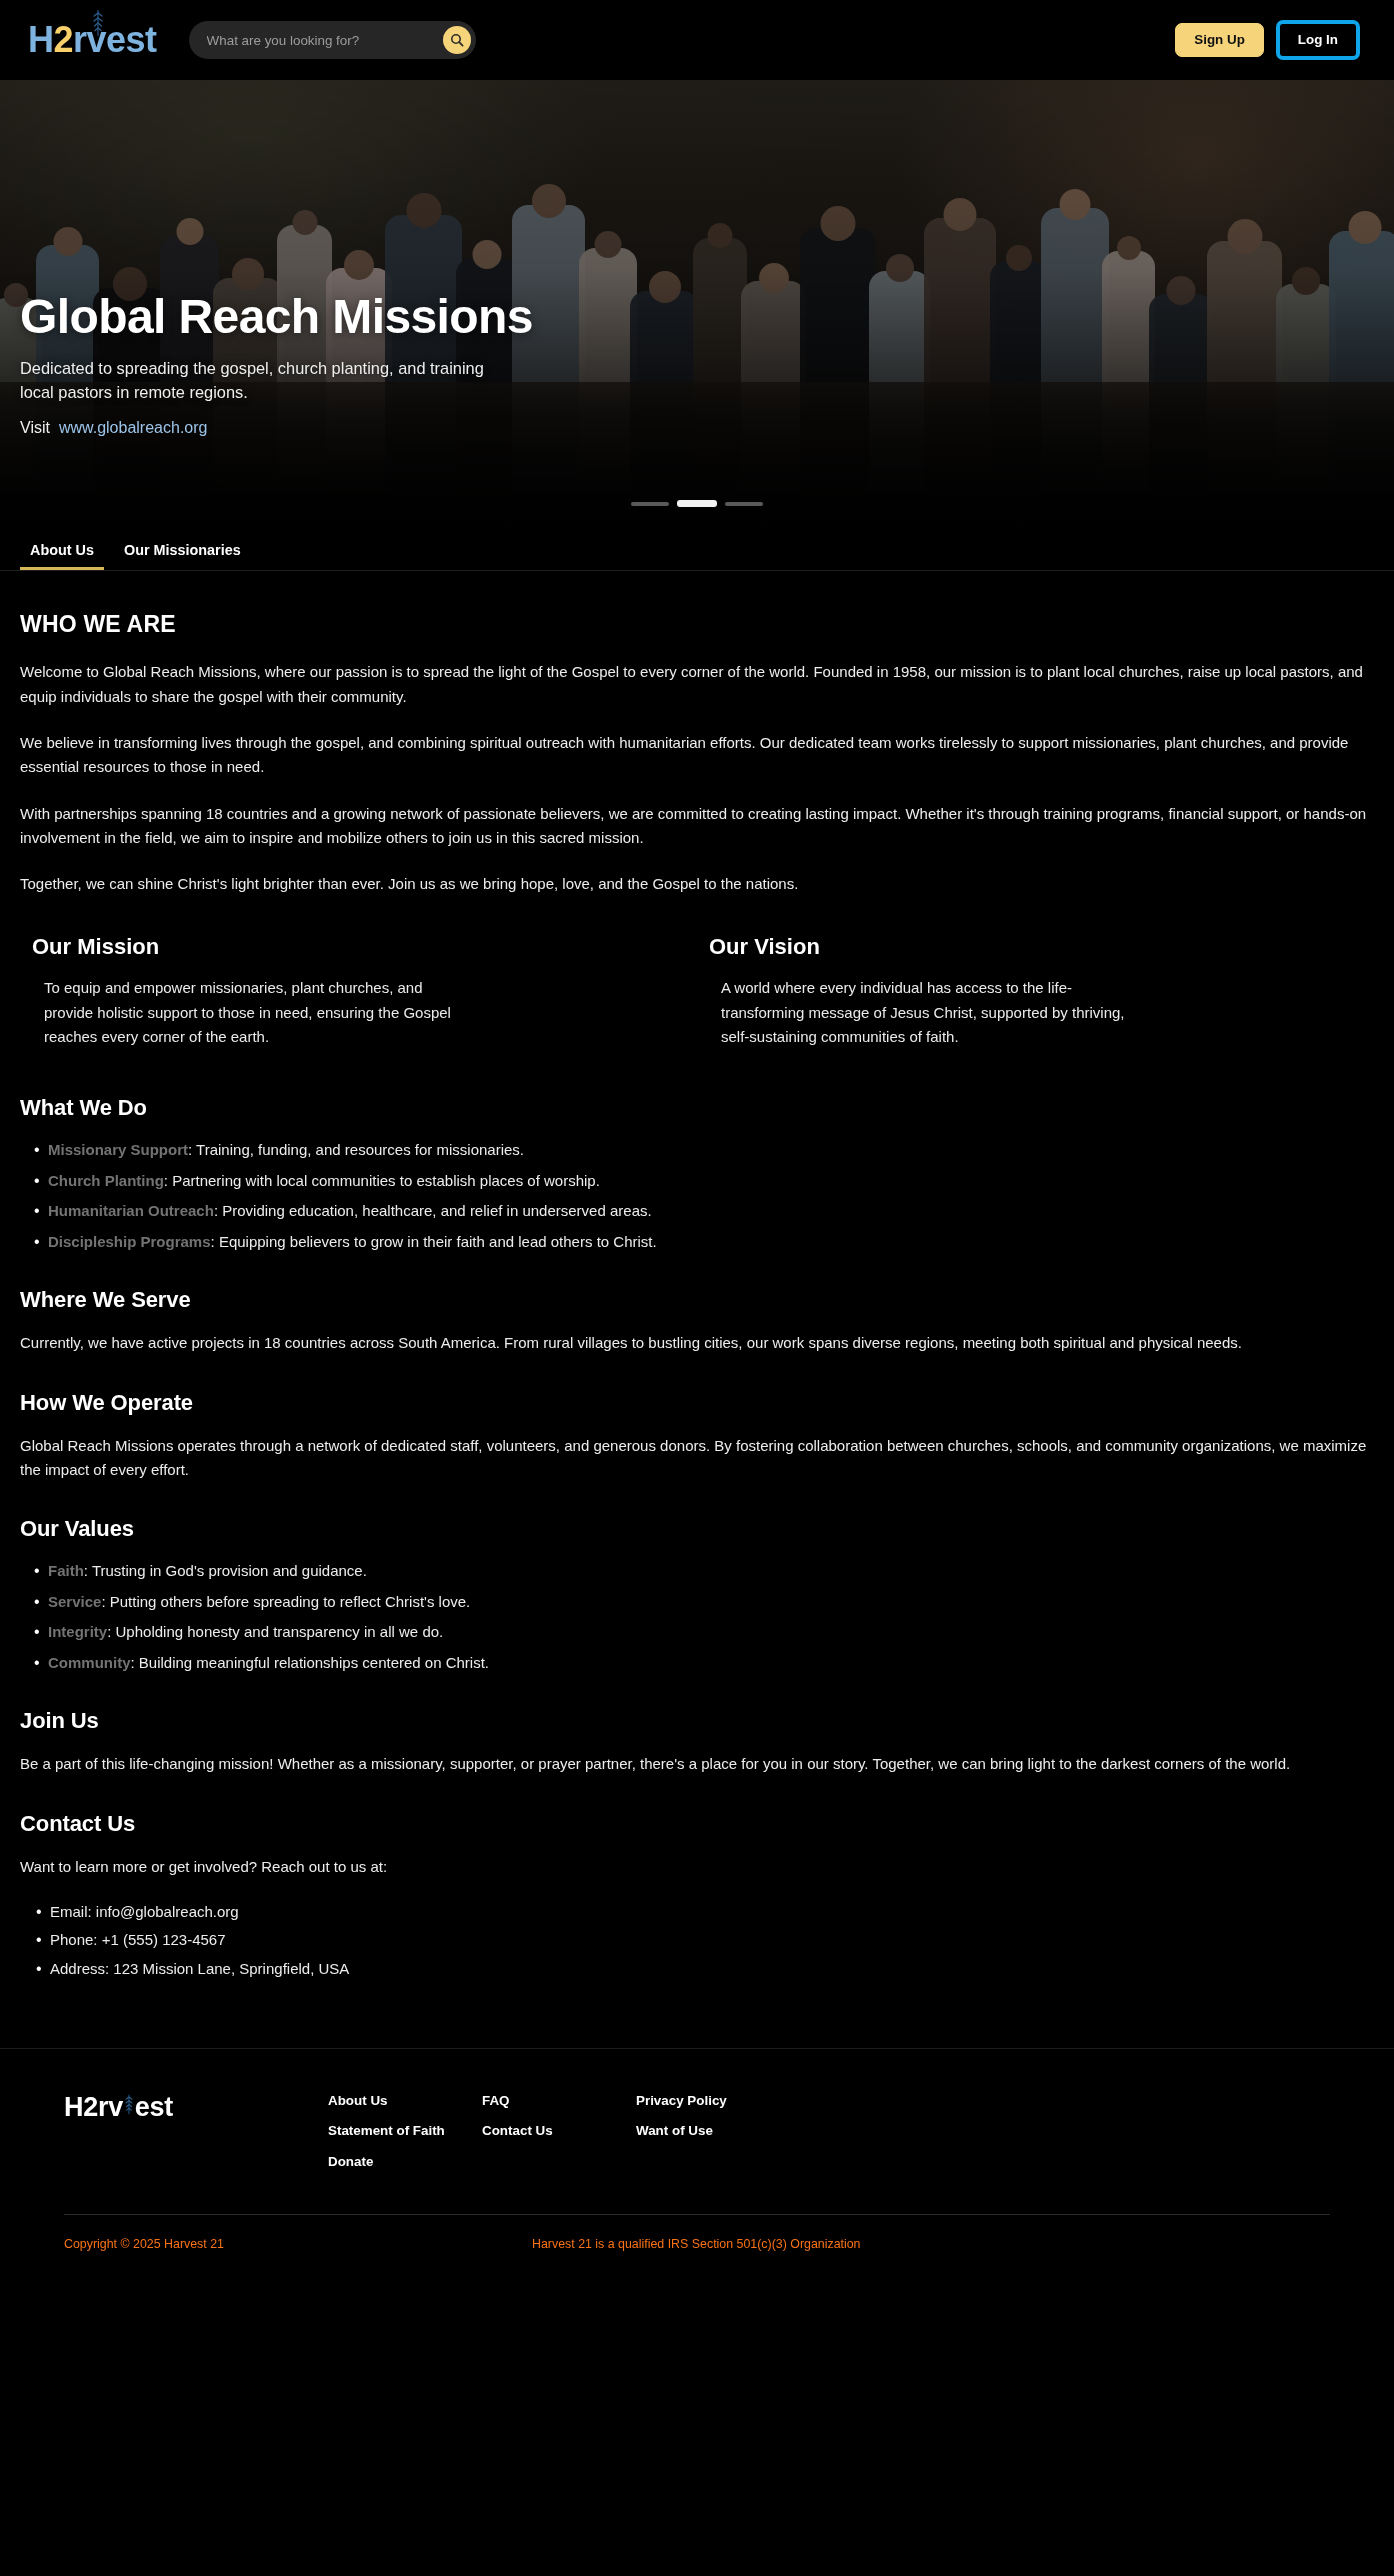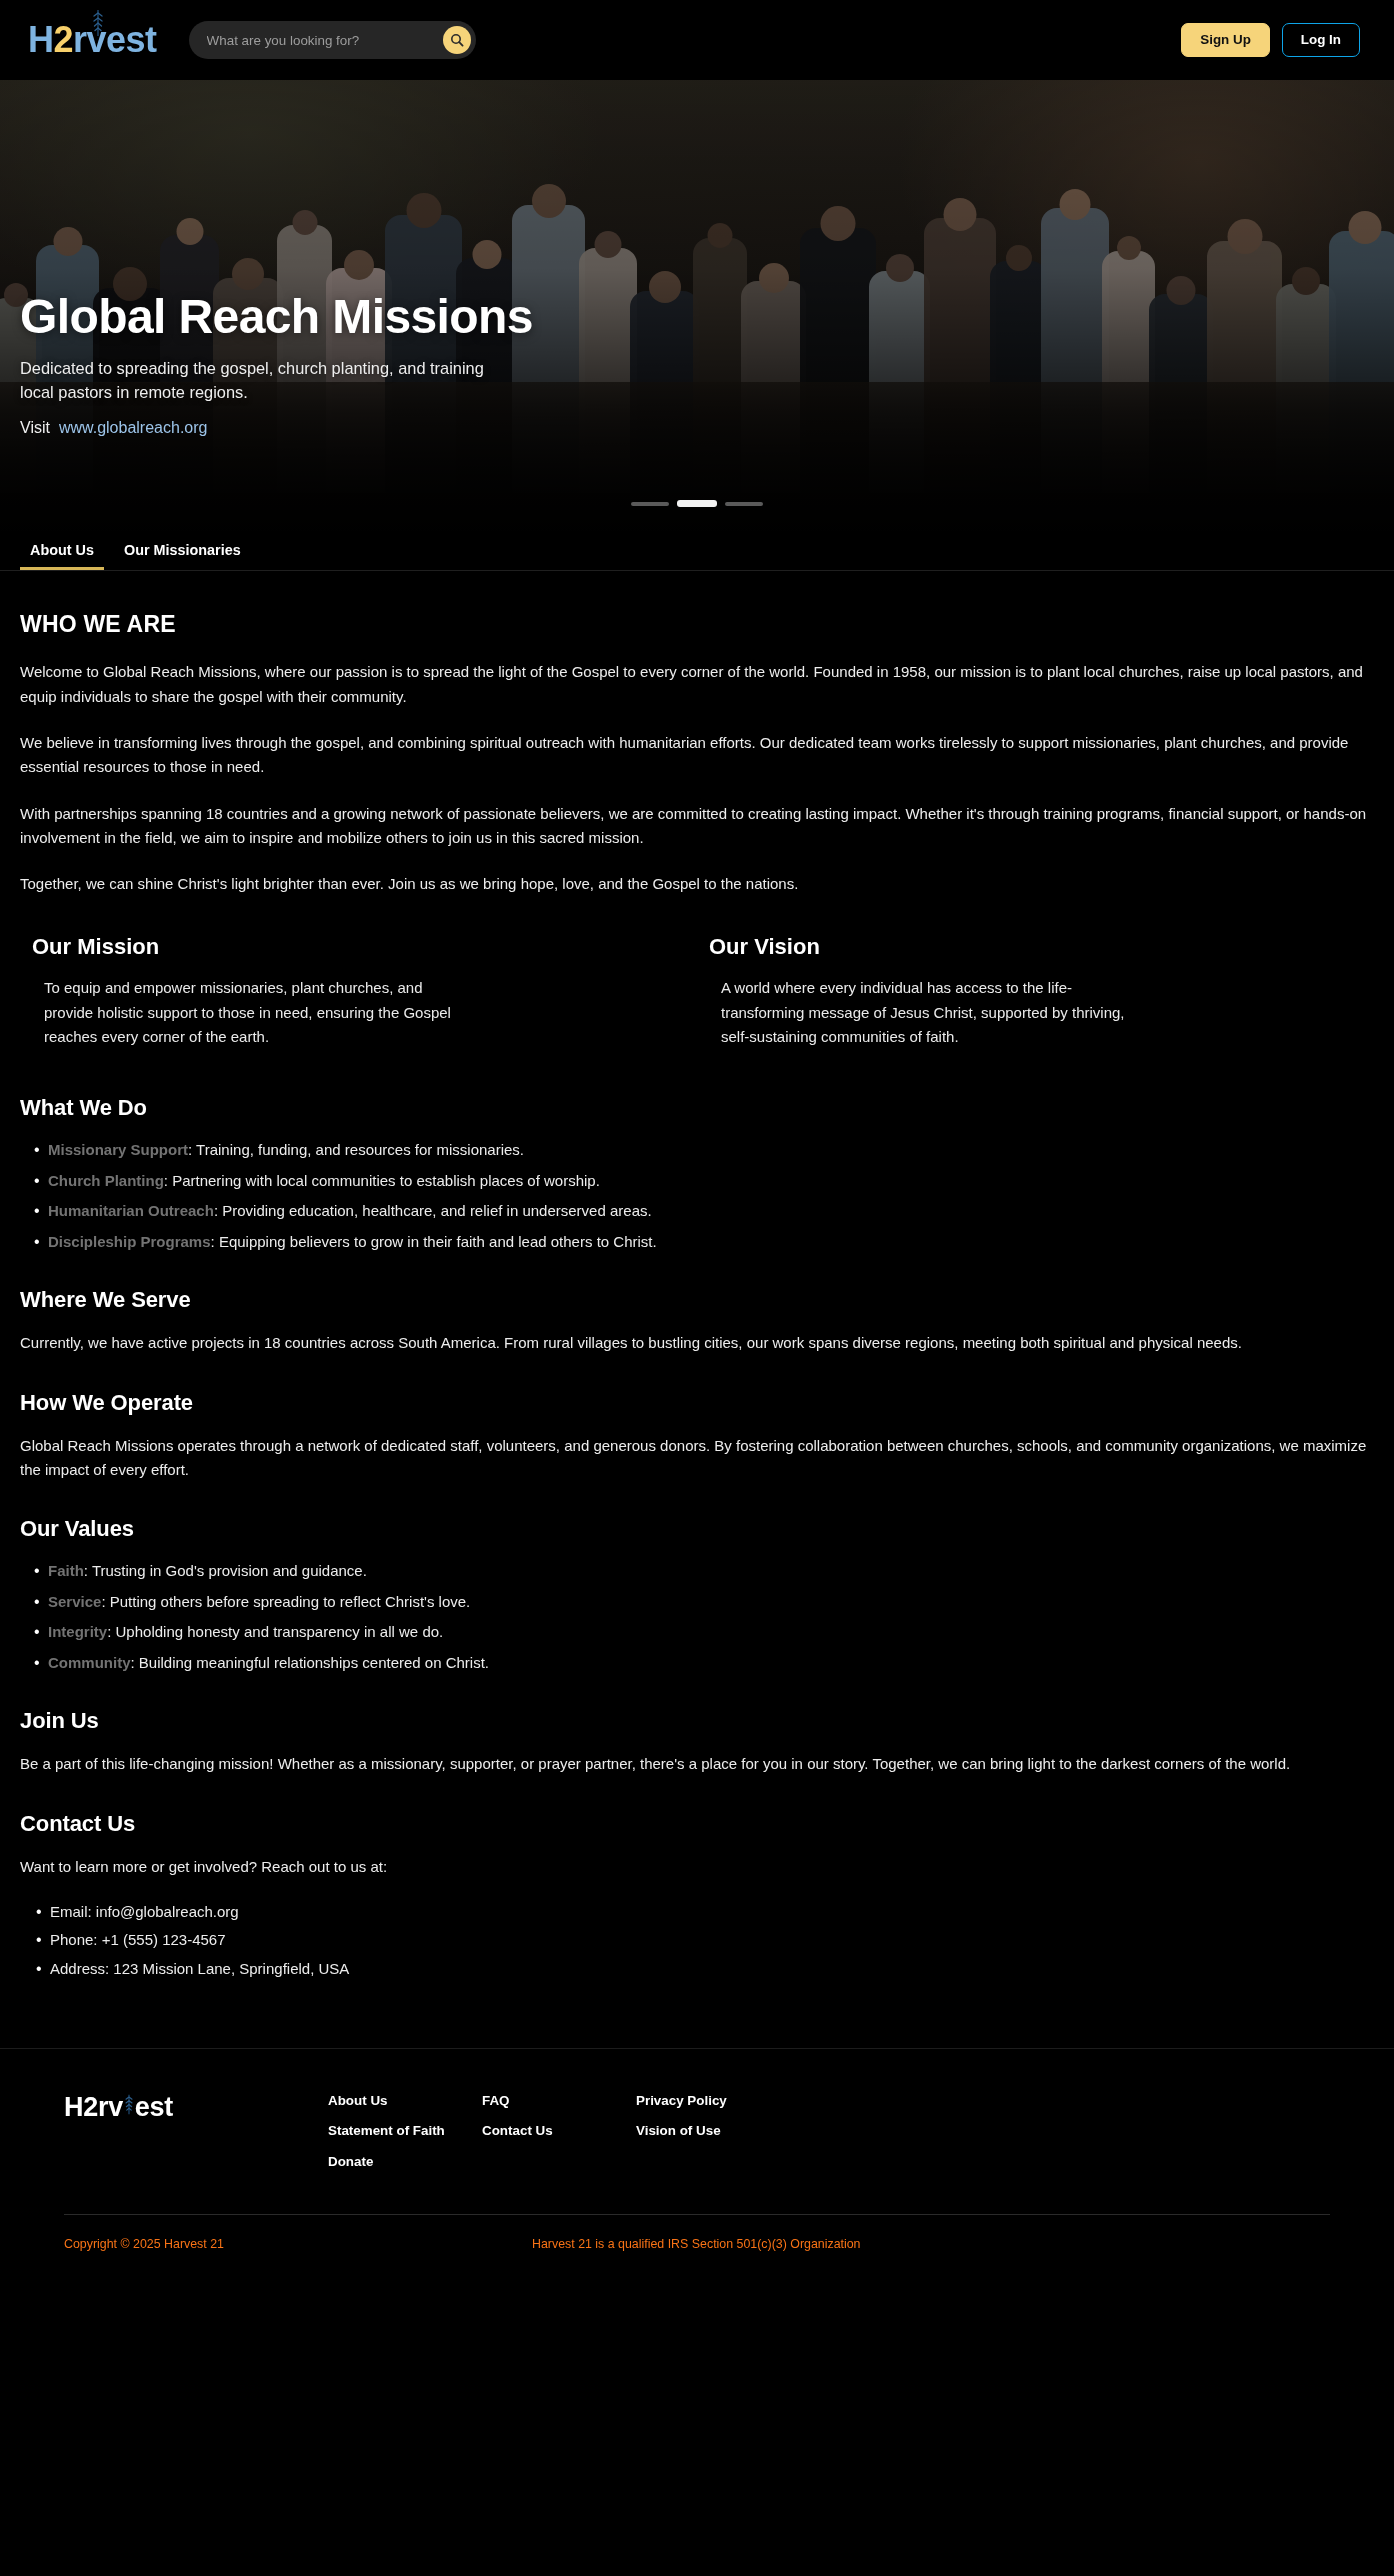--- a/index.html
+++ b/index.html
@@ -84,21 +84,21 @@
   .btn {
     font-size: 13.4px;
     font-weight: 700;
     border-radius: 7px;
     padding: 9px 18px;
     cursor: pointer;
     font-family: "Liberation Sans", sans-serif;
     line-height: 1;
   }
   .btn-signup { background: #f6d47a; color: #111111; border: 1px solid #f6d47a; }
-  .btn-login  { background: #000000; color: #ffffff; border: 1px solid #0ea5e9; }
+  .btn-login  { background: #000000; color: #ffffff; border: 4px solid #0ea5e9; }
 
   
   .hero {
     position: relative;
     height: 451px;
     overflow: hidden;
     background: #1b1715;
   }
   .hero-photo { position: absolute; inset: 0; }
   .hero-photo .sky {
@@ -531,21 +531,21 @@
         <a class="footer-link" href="#">About Us</a>
         <a class="footer-link" href="#">Statement of Faith</a>
         <a class="footer-link" href="#">Donate</a>
       </div>
     <div class="footer-links-col w2" id="fcol2">
         <a class="footer-link" href="#">FAQ</a>
         <a class="footer-link" href="#">Contact Us</a>
       </div>
     <div class="footer-links-col w2" id="fcol3">
         <a class="footer-link" href="#">Privacy Policy</a>
-        <a class="footer-link" href="#">Vision of Use</a>
+        <a class="footer-link" href="#">Want of Use</a>
       </div>
   </div>
 
   <div class="footer-divider"></div>
 
   <div class="footer-bottom">
     <div class="copyright">Copyright © 2025 Harvest 21</div>
     <div class="irs">Harvest 21 is a qualified IRS Section 501(c)(3) Organization</div>
   </div>
 </div>

